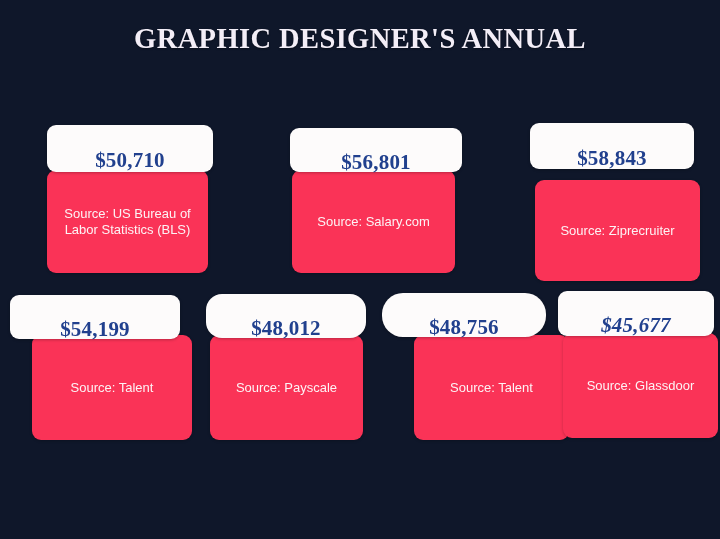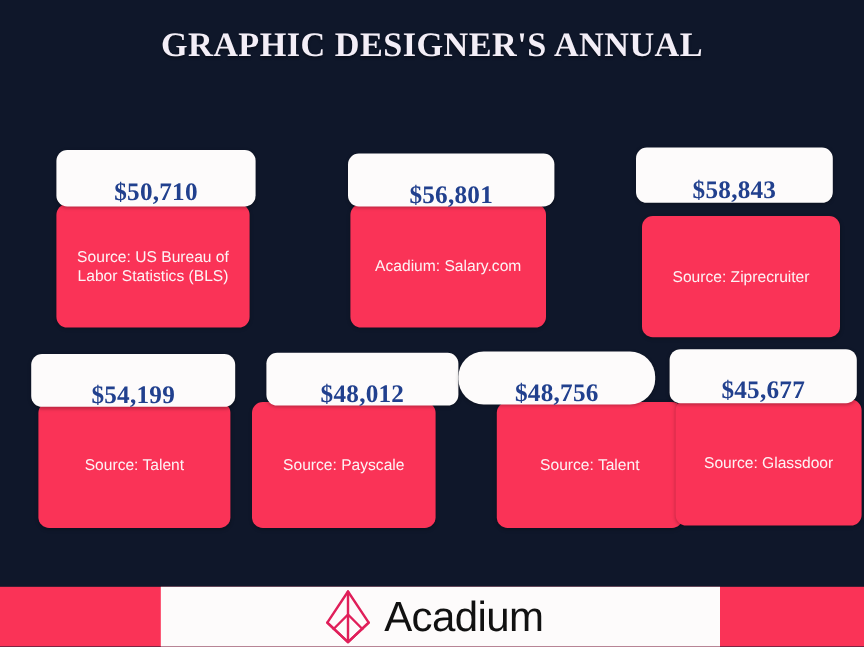--- a/index.html
+++ b/index.html
@@ -137,81 +137,66 @@
     <div class="card-body" style="left:37px; top:170px; width:161px; height:103px;text-align:center;">
       <span>Source: US Bureau of Labor Statistics (BLS)</span>
     </div>
     <div class="card-value" style="left:37px; top:125px; width:166px; height:47px;">
       <span>$50,710</span>
     </div>
   </div>
 
   <div class="card">
     <div class="card-body" style="left:282px; top:170px; width:163px; height:103px;">
-      <span>Acadium: Salary.com</span>
+      <span>Source: Salary.com</span>
     </div>
     <div class="card-value" style="left:280px; top:128px; width:172px; height:44px;">
       <span>$56,801</span>
     </div>
   </div>
 
   <div class="card">
     <div class="card-body" style="left:525px; top:180px; width:165px; height:101px;">
       <span>Source: Ziprecruiter</span>
     </div>
     <div class="card-value" style="left:520px; top:123px; width:164px; height:46px;text-align:right;">
       <span>$58,843</span>
     </div>
   </div>
 
   <div class="card">
     <div class="card-body" style="left:22px; top:335px; width:160px; height:105px;">
       <span>Source: Talent</span>
     </div>
-    <div class="card-value" style="left:16px; top:295px; width:170px; height:44px;">
+    <div class="card-value" style="left:0; top:295px; width:170px; height:44px;">
       <span>$54,199</span>
     </div>
   </div>
 
   <div class="card">
     <div class="card-body" style="left:200px; top:335px; width:153px; height:105px;">
       <span>Source: Payscale</span>
     </div>
-    <div class="card-value" style="left:212px; top:294px; width:160px; height:44px;">
+    <div class="card-value" style="left:196px; top:294px; width:160px; height:44px;border-radius:16px;">
       <span>$48,012</span>
     </div>
   </div>
 
   <div class="card">
     <div class="card-body" style="left:378px; top:335px; width:155px; height:105px;margin-left:26px;">
       <span>Source: Talent</span>
     </div>
     <div class="card-value" style="left:372px; top:293px; width:164px; height:44px;border-radius:21px;">
       <span>$48,756</span>
     </div>
   </div>
 
   <div class="card">
     <div class="card-body" style="left:553px; top:333px; width:155px; height:105px;">
       <span>Source: Glassdoor</span>
     </div>
-    <div class="card-value" style="left:548px; top:291px; width:156px; height:45px;">
+    <div class="card-value" style="left:548px; top:291px; width:156px; height:45px;font-style:italic;">
       <span>$45,677</span>
     </div>
   </div>
 
-  <div id="footer">
-    <div id="footer-panel">
-      <div id="brand">
-        <svg id="brand-mark" viewBox="0 0 42 48">
-          <g fill="none" stroke="#e01f5a" stroke-width="2.1" stroke-linejoin="round" stroke-linecap="round">
-            <path d="M21 2 L39 29 L21 46 L3 29 Z"></path>
-            <path d="M21 2 L21 46"></path>
-            <path d="M3 29 L21 46 L39 29"></path>
-            <path d="M8.5 34.6 L21 22 L33.5 34.6"></path>
-          </g>
-        </svg>
-        <div id="brand-name">Acadium</div>
-      </div>
-    </div>
-  </div>
 
 </div>
 
 </body></html>

